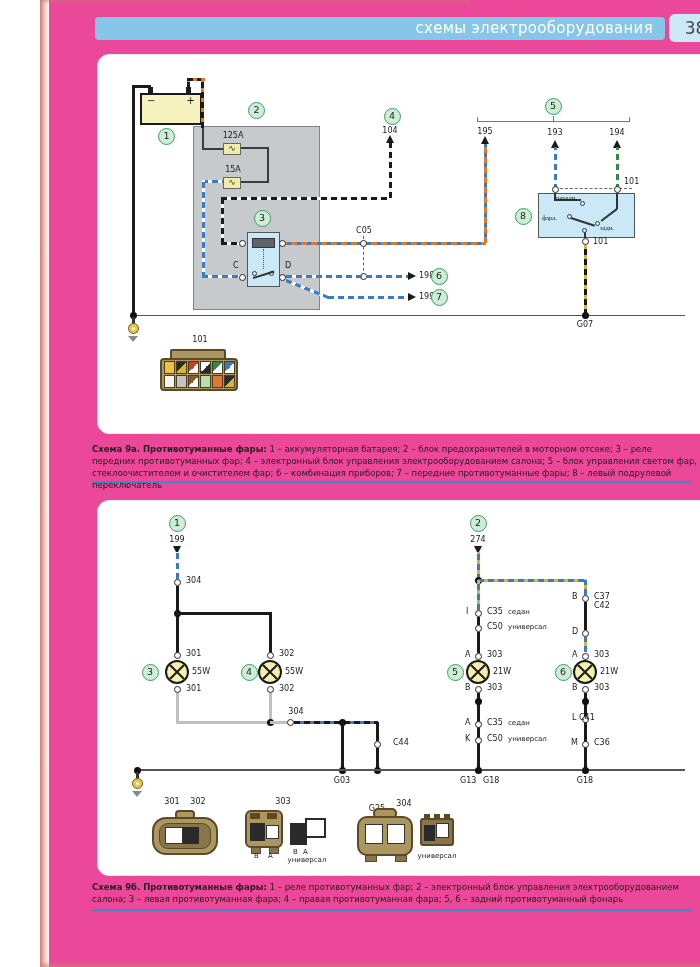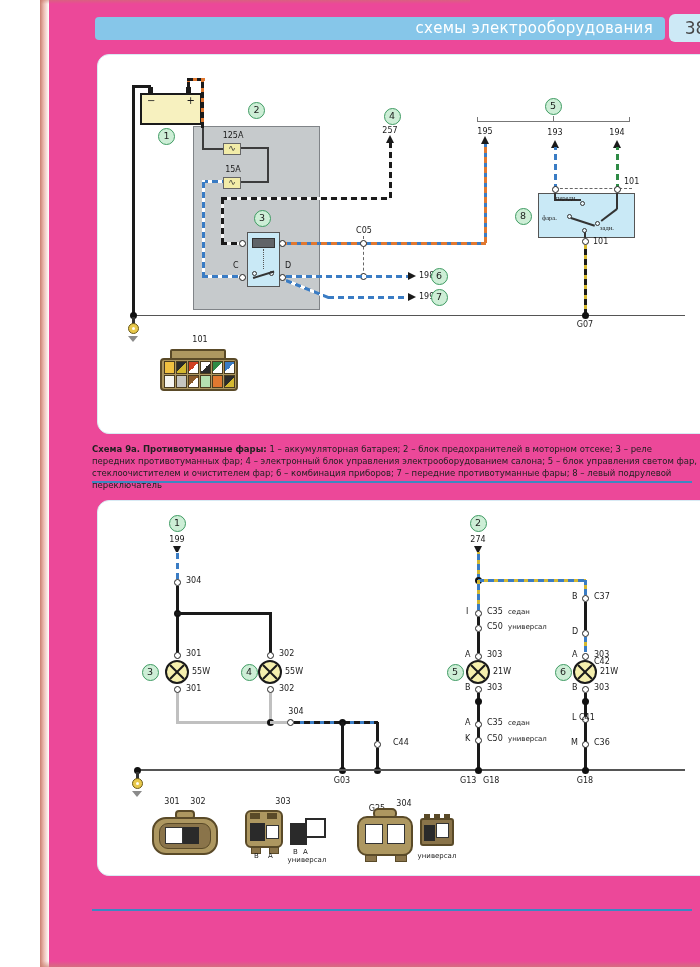--- a/index.html
+++ b/index.html
@@ -118,21 +118,21 @@
 
   <div class="abs wh blw-h" style="left:162px;top:180px;width:21px;"></div>
   <div class="abs wv blw-v" style="left:161.5px;top:180px;height:98px;"></div>
   <div class="abs wh blw-h" style="left:161.5px;top:275px;width:38px;"></div>
 
   <div class="abs wv bw-v" style="left:180.5px;top:197px;height:47px;"></div>
   <div class="abs wh bw-h" style="left:180.5px;top:196.5px;width:170px;"></div>
   <div class="abs wh bw-h" style="left:181px;top:241.5px;width:19px;"></div>
   <div class="abs wv bw-v" style="left:348.5px;top:142px;height:56px;"></div>
   <div class="abs arr-up" style="left:345.5px;top:135px;"></div>
-  <div class="abs lbl lblc" style="left:336px;top:126px;width:28px;">257</div>
+  <div class="abs lbl lblc" style="left:336px;top:126px;width:28px;">104</div>
   <div class="abs circ" style="left:343.5px;top:108px;">4</div>
 
   <div class="abs wh ob-h" style="left:241px;top:241.5px;width:205px;"></div>
   <div class="abs wv ob-v" style="left:443.5px;top:143px;height:100px;"></div>
   <div class="abs arr-up" style="left:440.5px;top:136px;"></div>
   <div class="abs lbl lblc" style="left:431px;top:127px;width:28px;">195</div>
 
   <div class="abs lbl lblc" style="left:310px;top:226px;width:28px;">C05</div>
   <div class="abs" style="left:323px;top:236px;height:40px;border-left:1px dashed #666;"></div>
   <div class="abs pin" style="left:320px;top:240px;"></div>
@@ -293,21 +293,21 @@
   <div class="abs wv bly-v" style="left:436.5px;top:552px;height:28px;"></div>
   <div class="abs dot" style="left:434.5px;top:576.5px;"></div>
   <div class="abs wh bly-h" style="left:438px;top:578.5px;width:108px;"></div>
   <div class="abs wv bly-v" style="left:543.5px;top:580px;height:15px;"></div>
   <div class="abs pin" style="left:542px;top:595px;"></div>
   <div class="abs lbl" style="left:532px;top:592px;">B</div>
   <div class="abs lbl" style="left:554px;top:592px;">C37</div>
   <div class="abs wv bk" style="left:543.5px;top:602px;height:28px;"></div>
   <div class="abs pin" style="left:542px;top:630px;"></div>
   <div class="abs lbl" style="left:532px;top:627px;">D</div>
-  <div class="abs lbl" style="left:554px;top:657px;">C42</div>
+  <div class="abs lbl" style="left:554px;top:601px;">C42</div>
   <div class="abs wv bly-v" style="left:543.5px;top:637px;height:15px;"></div>
 
   <div class="abs wv bly-v" style="left:436.5px;top:580px;height:30px;"></div>
   <div class="abs pin" style="left:435px;top:610px;"></div>
   <div class="abs lbl" style="left:426px;top:607px;">I</div>
   <div class="abs lbl" style="left:447px;top:607px;">C35</div>
   <div class="abs lbl lbl7" style="left:468px;top:608px;">седан</div>
   <div class="abs wv bk" style="left:436.5px;top:617px;height:8px;"></div>
   <div class="abs pin" style="left:435px;top:625px;"></div>
   <div class="abs lbl" style="left:447px;top:622px;">C50</div>
@@ -399,14 +399,17 @@
   <div class="abs" style="left:380px;top:818px;width:34px;height:30px;">
     <div class="abs" style="left:4px;top:-4px;width:6px;height:5px;background:#5a4a28;"></div>
     <div class="abs" style="left:14px;top:-4px;width:6px;height:5px;background:#5a4a28;"></div>
     <div class="abs" style="left:24px;top:-4px;width:6px;height:5px;background:#5a4a28;"></div>
     <div class="abs" style="left:0;top:0;width:34px;height:28px;background:#8a744a;border:2px solid #5a4a28;box-sizing:border-box;border-radius:3px;"></div>
     <div class="abs" style="left:4px;top:7px;width:11px;height:16px;background:#2a2a2a;"></div>
     <div class="abs" style="left:16px;top:5px;width:13px;height:15px;background:#fff;border:1.5px solid #333;box-sizing:border-box;"></div>
   </div>
   <div class="abs lbl lbl7 lblc" style="left:372px;top:852px;width:50px;">универсал</div>
 
+  <div class="abs cap" style="left:52px;top:881px;width:606px;">
+    <b>Схема 9б. Противотуманные фары:</b><span> 1 – реле противотуманных фар; 2 – электронный блок управления электрооборудованием салона; 3 – левая противотуманная фара; 4 – правая противотуманная фара; 5, 6 – задний противотуманный фонарь</span>
+  </div>
   <div class="abs rule" style="left:52px;top:909px;width:600px;"></div>
 </div>
 
 </body></html>

